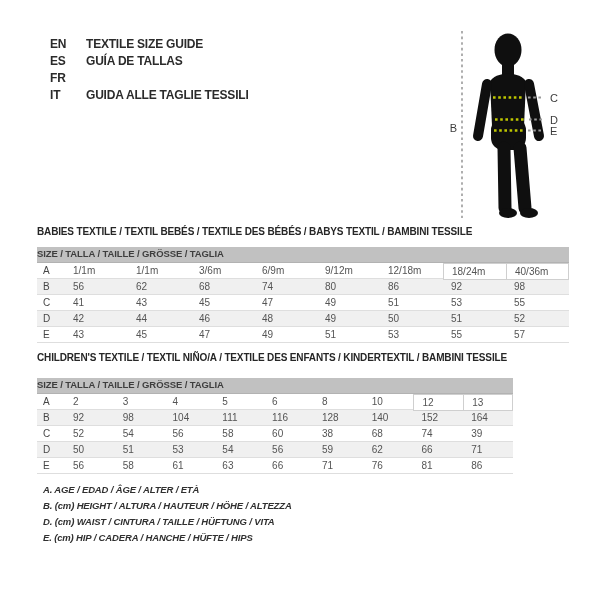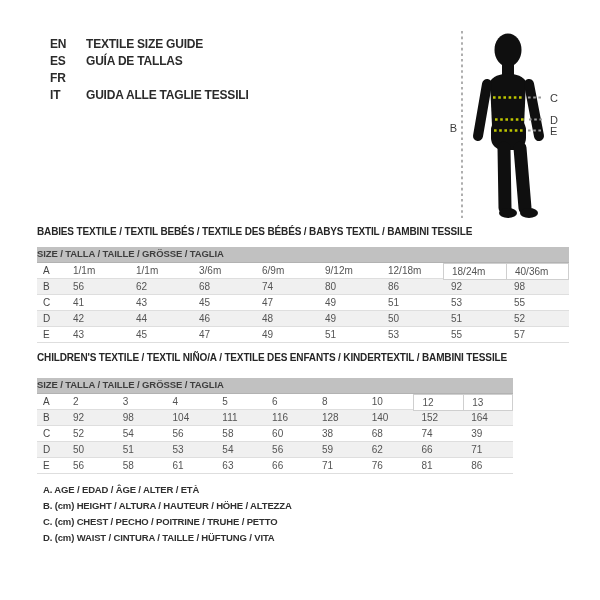--- a/index.html
+++ b/index.html
@@ -50,21 +50,21 @@
   #babies-table   .t-row:first-child > div:nth-child(n+8),
   #children-table .t-row:first-child > div:nth-child(n+9) {
     border:1px solid #cfcfcf; border-right:none; background:#ffffff;
   }
   #babies-table   .t-row:first-child > div:last-child,
   #children-table .t-row:first-child > div:last-child { border-right:1px solid #cfcfcf; }
 
   
   .legend-block { position:absolute; left:43px; top:482px; }
   .legend-row { height:16px; line-height:16px; font-size:9.5px; font-weight:bold;
-                letter-spacing:-0.15px; color:#303030; white-space:nowrap; }
+                letter-spacing:-0.15px; color:#303030; white-space:nowrap;font-style:italic; }
 </style>
 </head>
 <body>
 
 <div class="canvas">
 
   <div class="lang-block">
 
       <div class="lang-row">
         <span class="lang-code">EN</span>
@@ -246,19 +246,19 @@
         </div>
       </div>
   </div>
 
   <div class="legend-block">
 
       <div class="legend-row">A. AGE / EDAD / ÂGE / ALTER / ETÀ</div>
 
       <div class="legend-row">B. (cm) HEIGHT / ALTURA / HAUTEUR / HÖHE / ALTEZZA</div>
 
-      <div class="legend-row">C. (cm) CHEST / PECHO / POITRINE / TRUHE / PETTO</div>
 
       <div class="legend-row">D. (cm) WAIST / CINTURA / TAILLE / HÜFTUNG / VITA</div>
 
+      <div class="legend-row">E. (cm) HIP / CADERA / HANCHE / HÜFTE / HIPS</div>
     </div>
 
 </div>
 
 </body></html>

